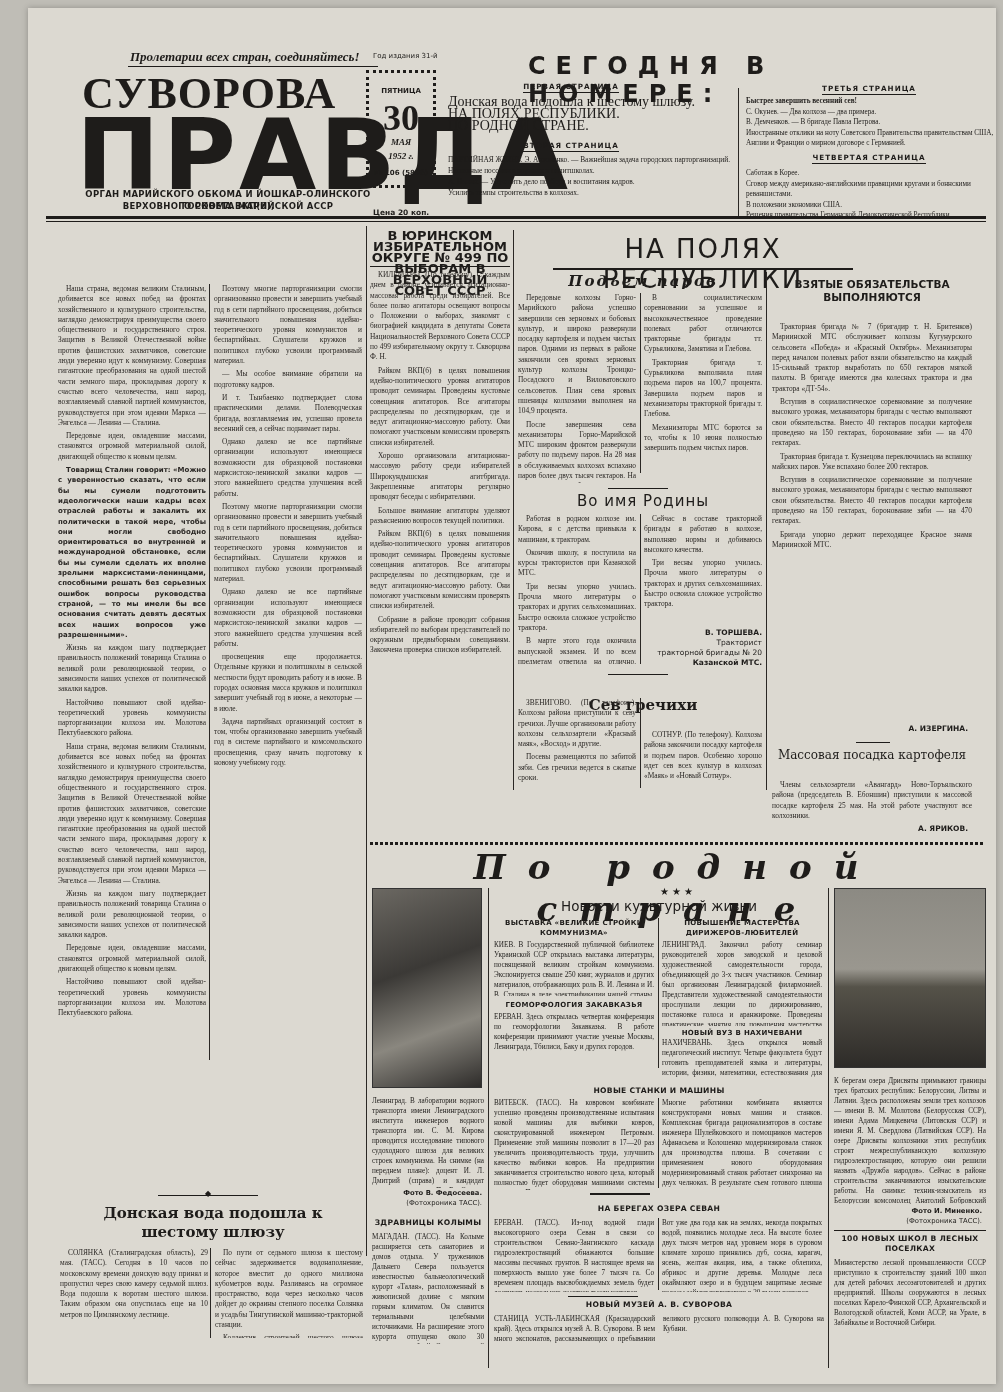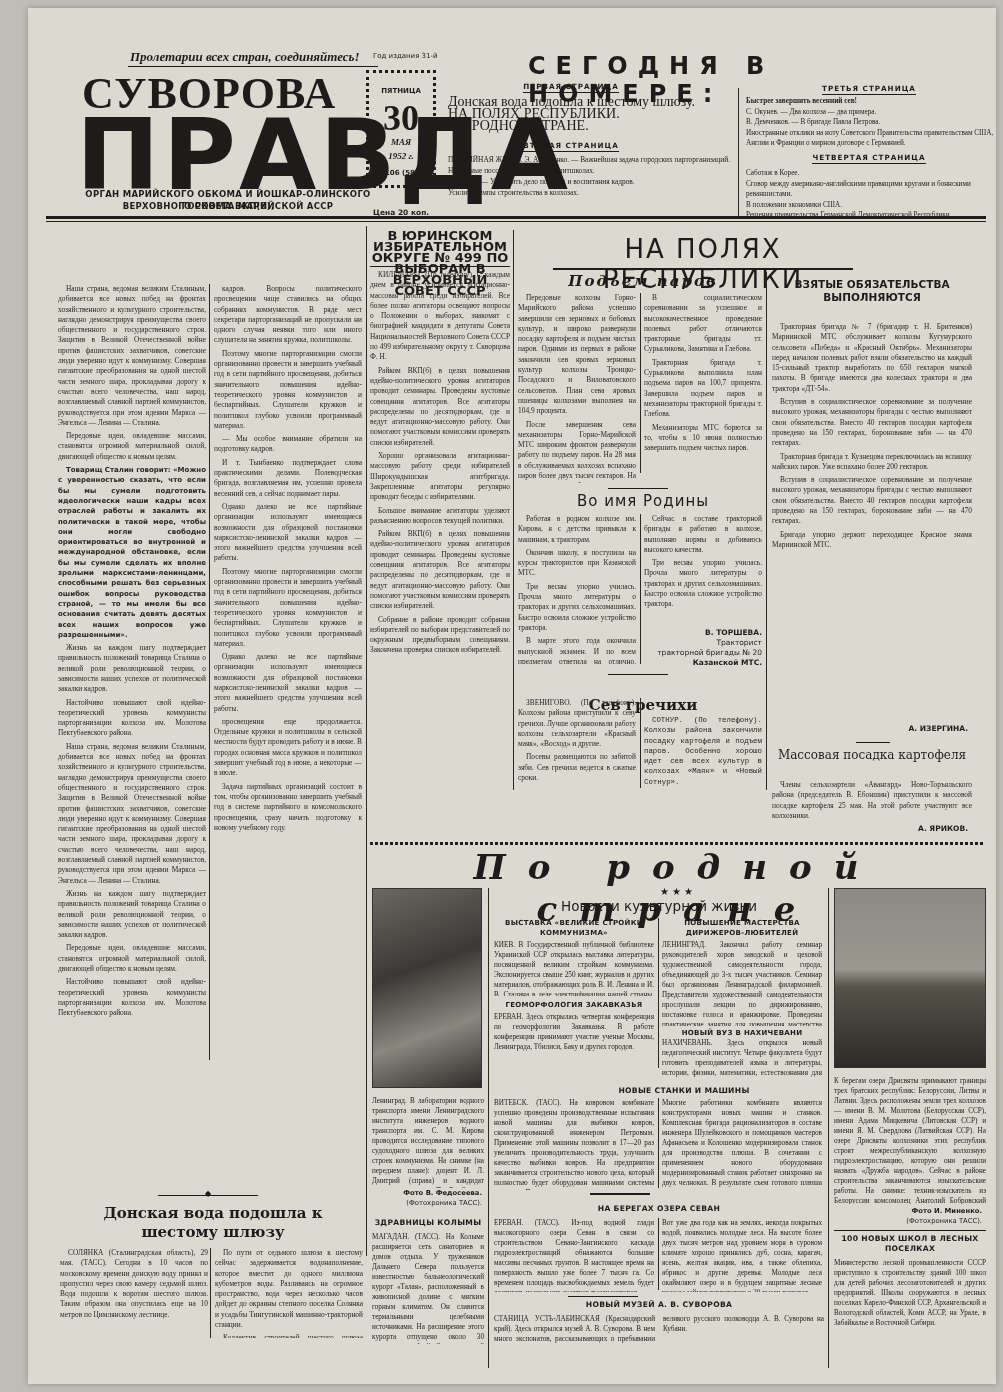--- a/index.html
+++ b/index.html
@@ -104,21 +104,20 @@
     <p style="font-weight:bold;font-family:'DejaVu Sans',sans-serif;font-size:7px;">Товарищ Сталин говорит: «Можно с уверенностью сказать, что если бы мы сумели подготовить идеологически наши кадры всех отраслей работы и закалить их политически в такой мере, чтобы они могли свободно ориентироваться во внутренней и международной обстановке, если бы мы сумели сделать их вполне зрелыми марксистами-ленинцами, способными решать без серьезных ошибок вопросы руководства страной, — то мы имели бы все основания считать девять десятых всех наших вопросов уже разрешенными».</p>
     <p>Жизнь на каждом шагу подтверждает правильность положений товарища Сталина о великой роли революционной теории, о зависимости наших успехов от политической закалки кадров.</p>
     <p>Настойчиво повышают свой идейно-теоретический уровень коммунисты парторганизации колхоза им. Молотова Пектубаевского района.</p>
     <p>Наша страна, ведомая великим Сталиным, добивается все новых побед на фронтах хозяйственного и культурного строительства, наглядно демонстрируя преимущества своего общественного и государственного строя. Защитив в Великой Отечественной войне против фашистских захватчиков, советские люди уверенно идут к коммунизму. Совершая гигантские преобразования на одной шестой части земного шара, прокладывая дорогу к счастью всего человечества, наш народ, возглавляемый славной партией коммунистов, руководствуется при этом идеями Маркса — Энгельса — Ленина — Сталина.</p>
     <p>Жизнь на каждом шагу подтверждает правильность положений товарища Сталина о великой роли революционной теории, о зависимости наших успехов от политической закалки кадров.</p>
     <p>Передовые идеи, овладевшие массами, становятся огромной материальной силой, двигающей общество к новым целям.</p>
     <p>Настойчиво повышают свой идейно-теоретический уровень коммунисты парторганизации колхоза им. Молотова Пектубаевского района.</p>
   </div>
   <div class="vrule" style="left:181px;top:276px;height:776px;"></div>
   <div class="abs txt" style="left:186px;top:276px;width:148px;height:776px;">
-    <p>кадров. Вопросы политического просвещения чаще ставились на общих собраниях коммунистов. В ряде мест секретари парторганизаций не пропускали ни одного случая неявки того или иного слушателя на занятия кружка, политшколы.</p>
     <p>Поэтому многие парторганизации смогли организованно провести и завершить учебный год в сети партийного просвещения, добиться значительного повышения идейно-теоретического уровня коммунистов и беспартийных. Слушатели кружков и политшкол глубоко усвоили программный материал.</p>
     <p>— Мы особое внимание обратили на подготовку кадров.</p>
     <p>И т. Тынбаенко подтверждает слова практическими делами. Полеводческая бригада, возглавляемая им, успешно провела весенний сев, а сейчас поднимает пары.</p>
     <p>Однако далеко не все партийные организации используют имеющиеся возможности для образцовой постановки марксистско-ленинской закалки кадров — этого важнейшего средства улучшения всей работы.</p>
     <p>Поэтому многие парторганизации смогли организованно провести и завершить учебный год в сети партийного просвещения, добиться значительного повышения идейно-теоретического уровня коммунистов и беспартийных. Слушатели кружков и политшкол глубоко усвоили программный материал.</p>
     <p>Однако далеко не все партийные организации используют имеющиеся возможности для образцовой постановки марксистско-ленинской закалки кадров — этого важнейшего средства улучшения всей работы.</p>
     <p>просвещения еще продолжается. Отдельные кружки и политшколы в сельской местности будут проводить работу и в июне. В городах основная масса кружков и политшкол завершит учебный год в июне, а некоторые — в июле.</p>
     <p>Задача партийных организаций состоит в том, чтобы организованно завершить учебный год в системе партийного и комсомольского просвещения, сразу начать подготовку к новому учебному году.</p>
   </div>
   <div class="vrule" style="left:338px;top:218px;height:1030px;"></div>
@@ -181,21 +180,21 @@
     <div>Казанской МТС.</div>
   </div>
 
   <div class="rule" style="left:580px;top:666px;width:60px;height:1px;"></div>
   <div class="abs h-cond" style="left:495px;top:688px;width:240px;font-family:'DejaVu Serif',serif;font-size:15px;">Сев гречихи</div>
   <div class="abs txt" style="left:490px;top:690px;width:118px;height:90px;">
     <p>ЗВЕНИГОВО. (По телефону). Колхозы района приступили к севу гречихи. Лучше организовали работу колхозы сельхозартели «Красный маяк», «Восход» и другие.</p>
     <p>Посевы размещаются по забитой зяби. Сев гречихи ведется в сжатые сроки.</p>
   </div>
   <div class="vrule" style="left:612px;top:690px;height:90px;"></div>
-  <div class="abs txt" style="left:616px;top:707px;width:118px;height:90px;font-family:Liberation Mono, monospace;">
+  <div class="abs txt" style="left:616px;top:722px;width:118px;height:90px;">
     <p>СОТНУР. (По телефону). Колхозы района закончили посадку картофеля и подъем паров. Особенно хорошо идет сев всех культур в колхозах «Маяк» и «Новый Сотнур».</p>
   </div>
 
   <div class="vrule" style="left:738px;top:264px;height:518px;"></div>
 
   <div class="abs h-cond" style="left:744px;top:270px;width:200px;font-size:10.5px;line-height:13px;">ВЗЯТЫЕ ОБЯЗАТЕЛЬСТВА ВЫПОЛНЯЮТСЯ</div>
   <div class="abs txt" style="left:744px;top:314px;width:200px;height:290px;">
     <p>Тракторная бригада № 7 (бригадир т. Н. Бритенков) Мариинской МТС обслуживает колхозы Кугунурского сельсовета «Победа» и «Красный Октябрь». Механизаторы перед началом полевых работ взяли обязательство на каждый 15-сильный трактор выработать по 650 гектаров мягкой пахоты. В бригаде имеются два колесных трактора и два трактора «ДТ-54».</p>
     <p>Вступив в социалистическое соревнование за получение высокого урожая, механизаторы бригады с честью выполняют свои обязательства. Вместо 40 гектаров посадки картофеля проведено на 150 гектарах, боронование зяби — на 470 гектарах.</p>
     <p>Тракторная бригада т. Кузнецова переключилась на вспашку майских паров. Уже вспахано более 200 гектаров.</p>
@@ -235,21 +234,21 @@
   <div class="abs caption" style="left:634px;top:1030px;width:160px;height:42px;overflow:hidden;">НАХИЧЕВАНЬ. Здесь открылся новый педагогический институт. Четыре факультета будут готовить преподавателей языка и литературы, истории, физики, математики, естествознания для средних школ.</div>
   <div class="vrule" style="left:800px;top:880px;height:480px;"></div>
 
   <div class="photo photo2" style="left:806px;top:880px;width:152px;height:180px;"></div>
   <div class="abs caption" style="left:806px;top:1068px;width:152px;height:128px;overflow:hidden;">К берегам озера Дрисвяты примыкают границы трех братских республик: Белоруссии, Литвы и Латвии. Здесь расположены земли трех колхозов — имени В. М. Молотова (Белорусская ССР), имени Адама Мицкевича (Литовская ССР) и имени Я. М. Свердлова (Латвийская ССР). На озере Дрисвяты колхозники этих республик строят межреспубликанскую колхозную гидроэлектростанцию, которую они решили назвать «Дружба народов». Сейчас в районе строительства заканчиваются изыскательские работы. На снимке: техник-изыскатель из Белоруссии комсомолец Анатолий Бобровский производит съемку местности на берегу озера Дрисвяты.</div>
   <div class="abs byline" style="left:806px;top:1198px;width:148px;font-size:6.8px;">
     <div>Фото И. Миненко.</div>
     <div style="font-weight:normal;">(Фотохроника ТАСС).</div>
   </div>
 
-  <div class="abs sub-h" style="left:491px;top:1078px;width:330px;">НОВЫЕ СТАНКИ И МАШИНЫ</div>
+  <div class="abs sub-h" style="left:466px;top:1078px;width:330px;">НОВЫЕ СТАНКИ И МАШИНЫ</div>
   <div class="abs caption" style="left:466px;top:1090px;width:160px;height:92px;overflow:hidden;">ВИТЕБСК. (ТАСС). На ковровом комбинате успешно проведены производственные испытания новой машины для выбивки ковров, сконструированной инженером Петровым. Применение этой машины позволит в 17—20 раз увеличить производительность труда, улучшить качество выбивки ковров. На предприятии заканчивается строительство нового цеха, который полностью будет оборудован машинами системы инженера Петрова.</div>
   <div class="vrule" style="left:630px;top:1090px;height:90px;"></div>
   <div class="abs caption" style="left:634px;top:1090px;width:160px;height:92px;overflow:hidden;">Многие работники комбината являются конструкторами новых машин и станков. Комплексная бригада рационализаторов в составе инженера Шулейковского и помощников мастеров Афанасьева и Колошенко модернизировала станок для производства плюша. В сочетании с применением нового оборудования модернизированный станок работает синхронно на двух челноках. В результате съем готового плюша увеличен вдвое.</div>
 
   <div class="abs sub-h" style="left:344px;top:1210px;width:112px;">ЗДРАВНИЦЫ КОЛЫМЫ</div>
   <div class="abs caption" style="left:344px;top:1224px;width:112px;height:112px;overflow:hidden;">МАГАДАН. (ТАСС). На Колыме расширяется сеть санаториев и домов отдыха. У тружеников Дальнего Севера пользуется известностью бальнеологический курорт «Талая», расположенный в живописной долине с мягким горным климатом. Он славится термальными целебными источниками. На расширение этого курорта отпущено около 30 миллионов рублей. Сотни жителей Колымы отдыхают в домах отдыха «Стахановец», «Снежная долина», «Подлесный», «Бодрость».</div>
 
   <div class="rule" style="left:562px;top:1185px;width:60px;height:2px;"></div>
   <div class="abs sub-h" style="left:466px;top:1196px;width:330px;">НА БЕРЕГАХ ОЗЕРА СЕВАН</div>
   <div class="abs caption" style="left:466px;top:1210px;width:160px;height:74px;overflow:hidden;">ЕРЕВАН. (ТАСС). Из-под водной глади высокогорного озера Севан в связи со строительством Севано-Зангинского каскада гидроэлектростанций обнажаются большие массивы песчаных грунтов. В настоящее время на поверхность вышло уже более 7 тысяч га. Со временем площадь высвобождаемых земель будет достигать нескольких десятков тысяч гектаров.</div>

